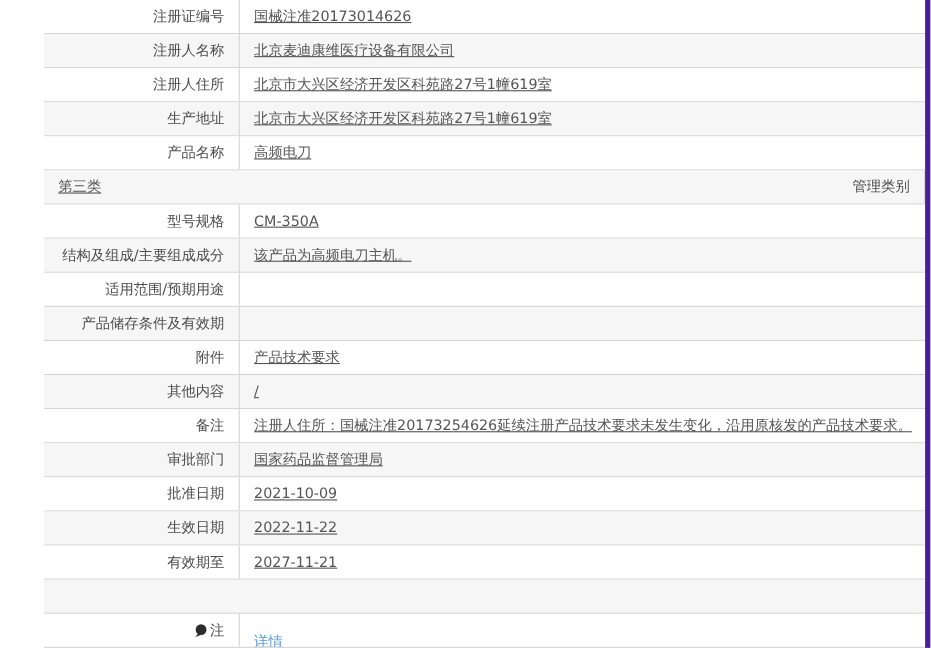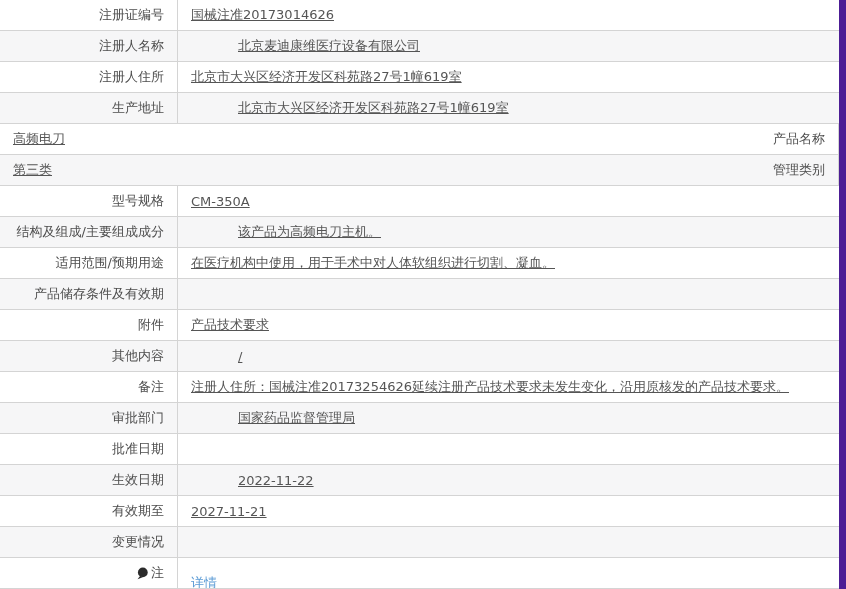--- a/index.html
+++ b/index.html
@@ -5,33 +5,33 @@
   html, body {
     margin: 0;
     padding: 0;
     background: #ffffff;
     font-family: "DejaVu Sans", "Liberation Sans", sans-serif;
   }
   .reg-table {
     width: 846px;
     height: 589px;
     box-sizing: border-box;
-    border-right: 7px solid #4c1d95;
+    border-right: 5px solid #4c1d95;
     overflow: hidden;
+    padding-left: 40px;
   }
   .row {
     display: flex;
     height: 31px;
     box-sizing: border-box;
     border-bottom: 1px solid #d4d4d4;
     background: #ffffff;
   }
   .row.alt {
     background: #f6f6f7;
-    gap: 47px;
   }
   .cell {
     box-sizing: border-box;
     display: flex;
     align-items: center;
     font-size: 13px;
     color: #555555;
     white-space: nowrap;
     overflow: hidden;
   }
@@ -91,25 +91,25 @@
 
   <div class="row alt">
     <div class="cell label">
 
       <span class="lbl-text">生产地址</span>
     </div>
     <div class="cell value">北京市大兴区经济开发区科苑路27号1幢619室</div>
   </div>
 
   <div class="row">
+    <div class="cell label">
+
+      <span class="lbl-text">产品名称</span>
+    </div>
     <div class="cell value">高频电刀</div>
-    <div class="cell label">
-
-      <span class="lbl-text">产品名称</span>
-    </div>
   </div>
 
   <div class="row alt">
     <div class="cell value">第三类</div>
     <div class="cell label">
 
       <span class="lbl-text">管理类别</span>
     </div>
   </div>
 
@@ -127,21 +127,20 @@
       <span class="lbl-text">结构及组成/主要组成成分</span>
     </div>
     <div class="cell value">该产品为高频电刀主机。</div>
   </div>
 
   <div class="row">
     <div class="cell label">
 
       <span class="lbl-text">适用范围/预期用途</span>
     </div>
-    <div class="cell value">在医疗机构中使用，用于手术中对人体软组织进行切割、凝血。</div>
   </div>
 
   <div class="row alt">
     <div class="cell label">
 
       <span class="lbl-text">产品储存条件及有效期</span>
     </div>
     <div class="cell value"></div>
   </div>
 
@@ -175,43 +174,40 @@
       <span class="lbl-text">审批部门</span>
     </div>
     <div class="cell value">国家药品监督管理局</div>
   </div>
 
   <div class="row">
     <div class="cell label">
 
       <span class="lbl-text">批准日期</span>
     </div>
+    <div class="cell value">2021-10-09</div>
   </div>
 
   <div class="row alt">
     <div class="cell label">
 
       <span class="lbl-text">生效日期</span>
     </div>
     <div class="cell value">2022-11-22</div>
   </div>
 
   <div class="row">
     <div class="cell label">
 
       <span class="lbl-text">有效期至</span>
     </div>
     <div class="cell value">2027-11-21</div>
   </div>
 
   <div class="row alt">
-    <div class="cell label">
-
-      <span class="lbl-text">变更情况</span>
-    </div>
     <div class="cell value"></div>
   </div>
 
   <div class="row">
     <div class="cell label">
       <span class="note-icon">
         <svg width="13" height="13" viewBox="0 0 13 13" aria-hidden="true">
           <circle cx="6.8" cy="5.4" r="4.9" fill="#2b2b2b"></circle>
           <path d="M4.2 8.8 L1.6 12.2 L6.6 10.2 Z" fill="#2b2b2b"></path>
         </svg>

